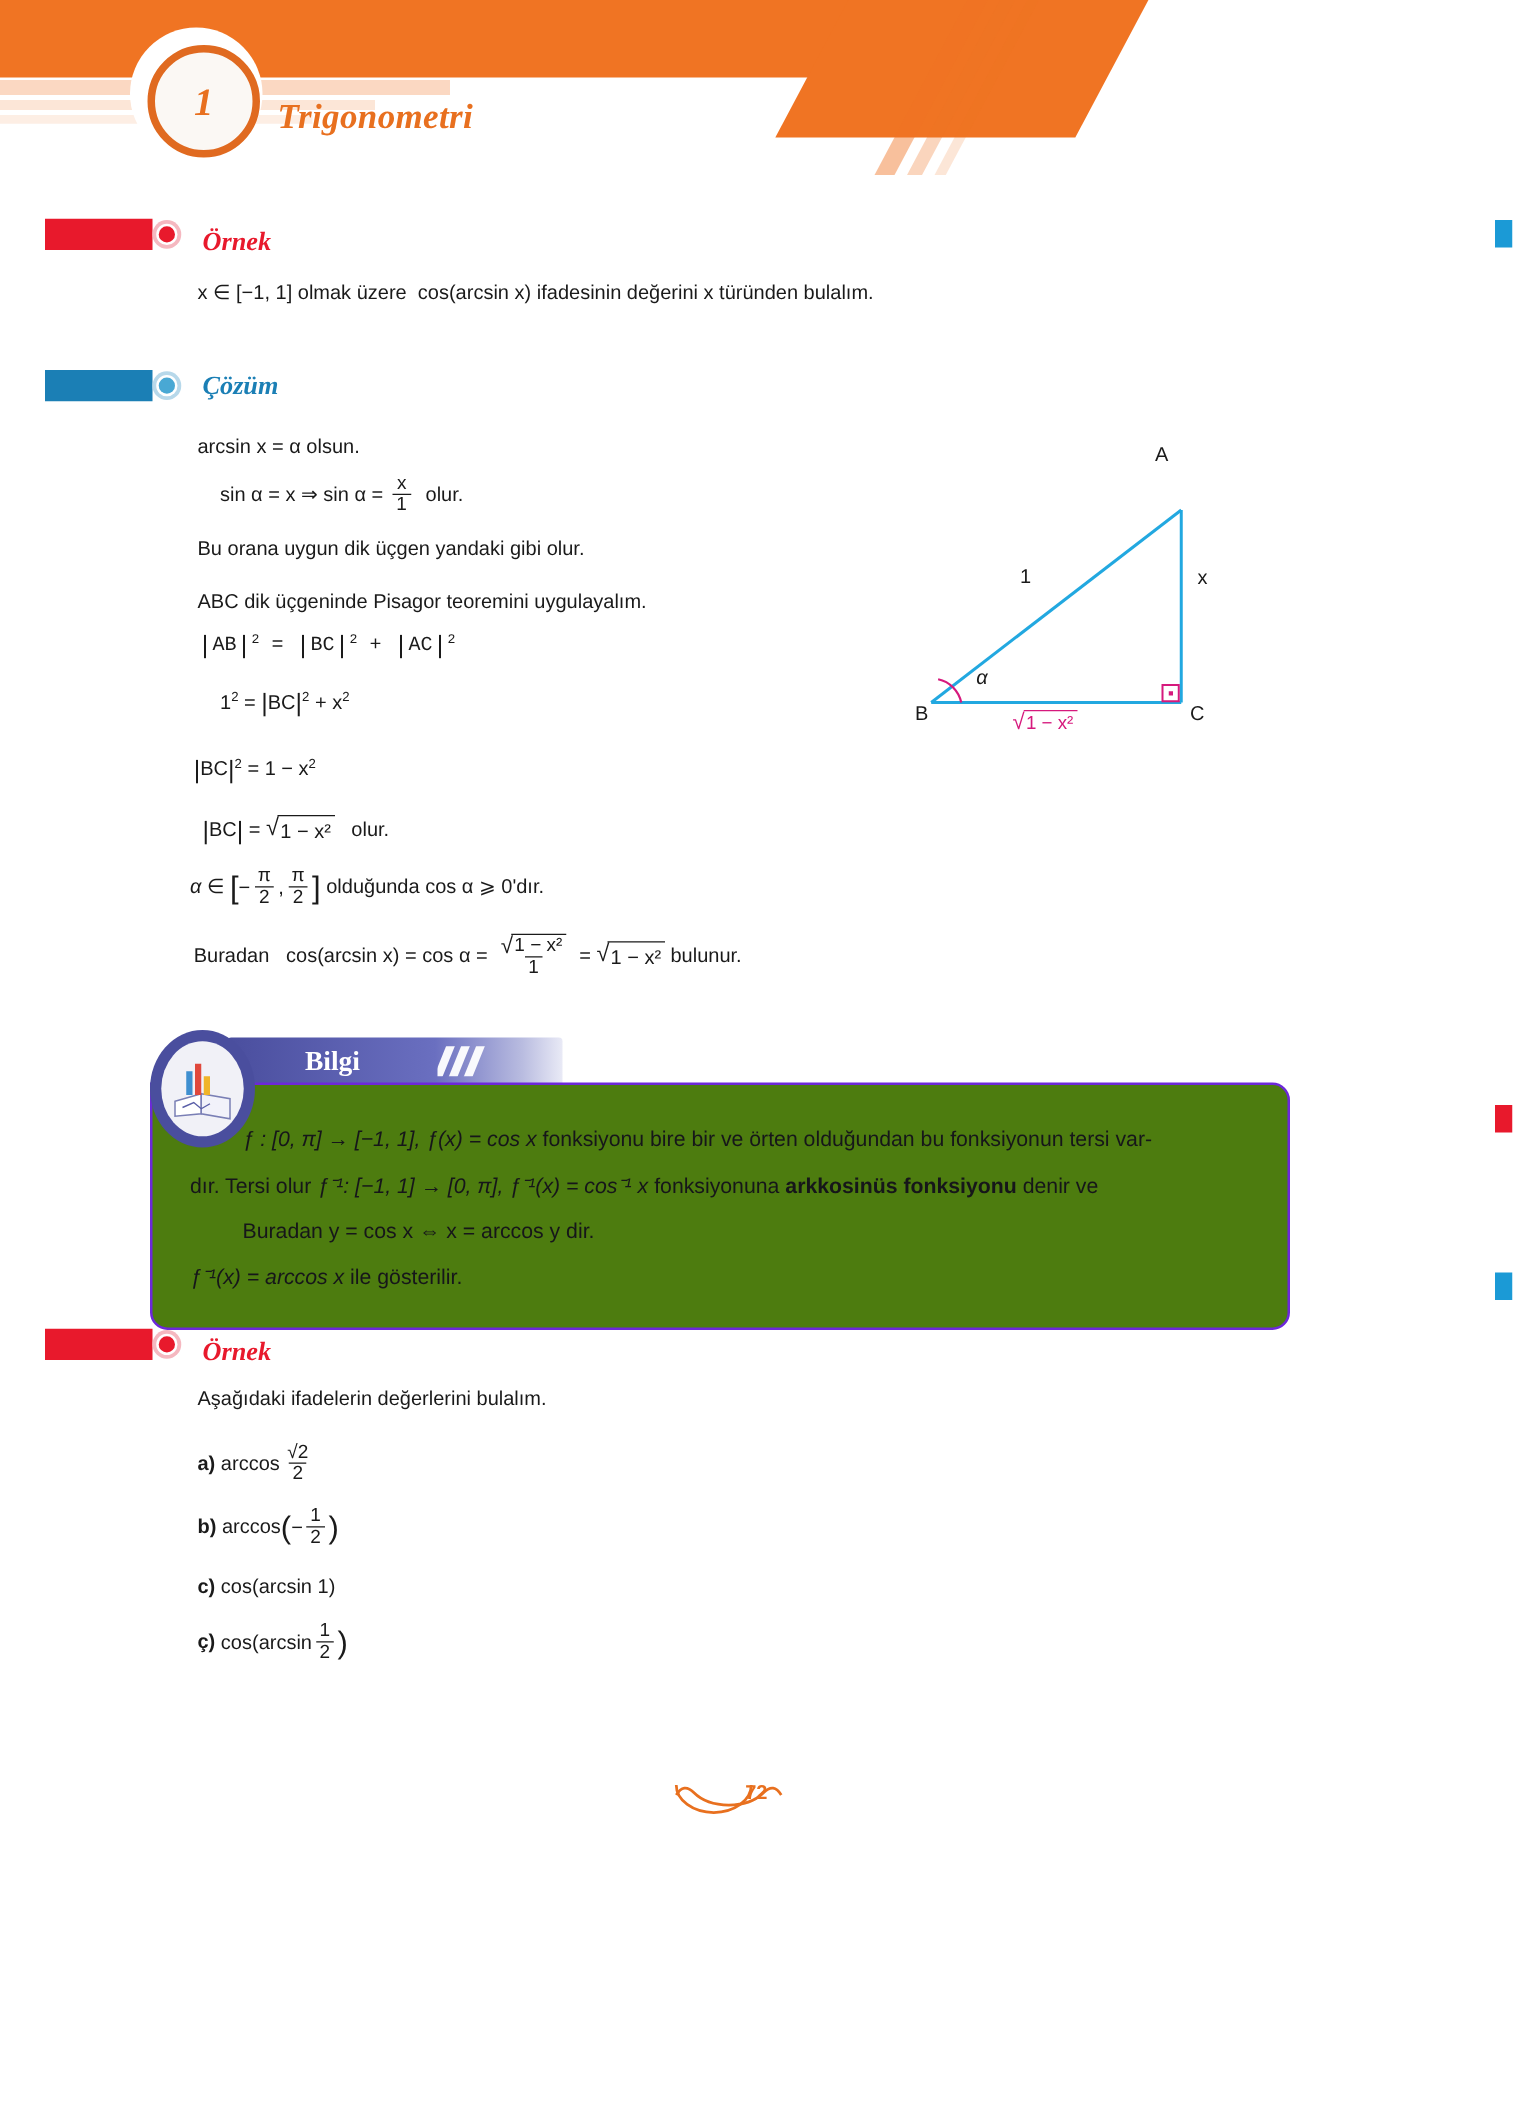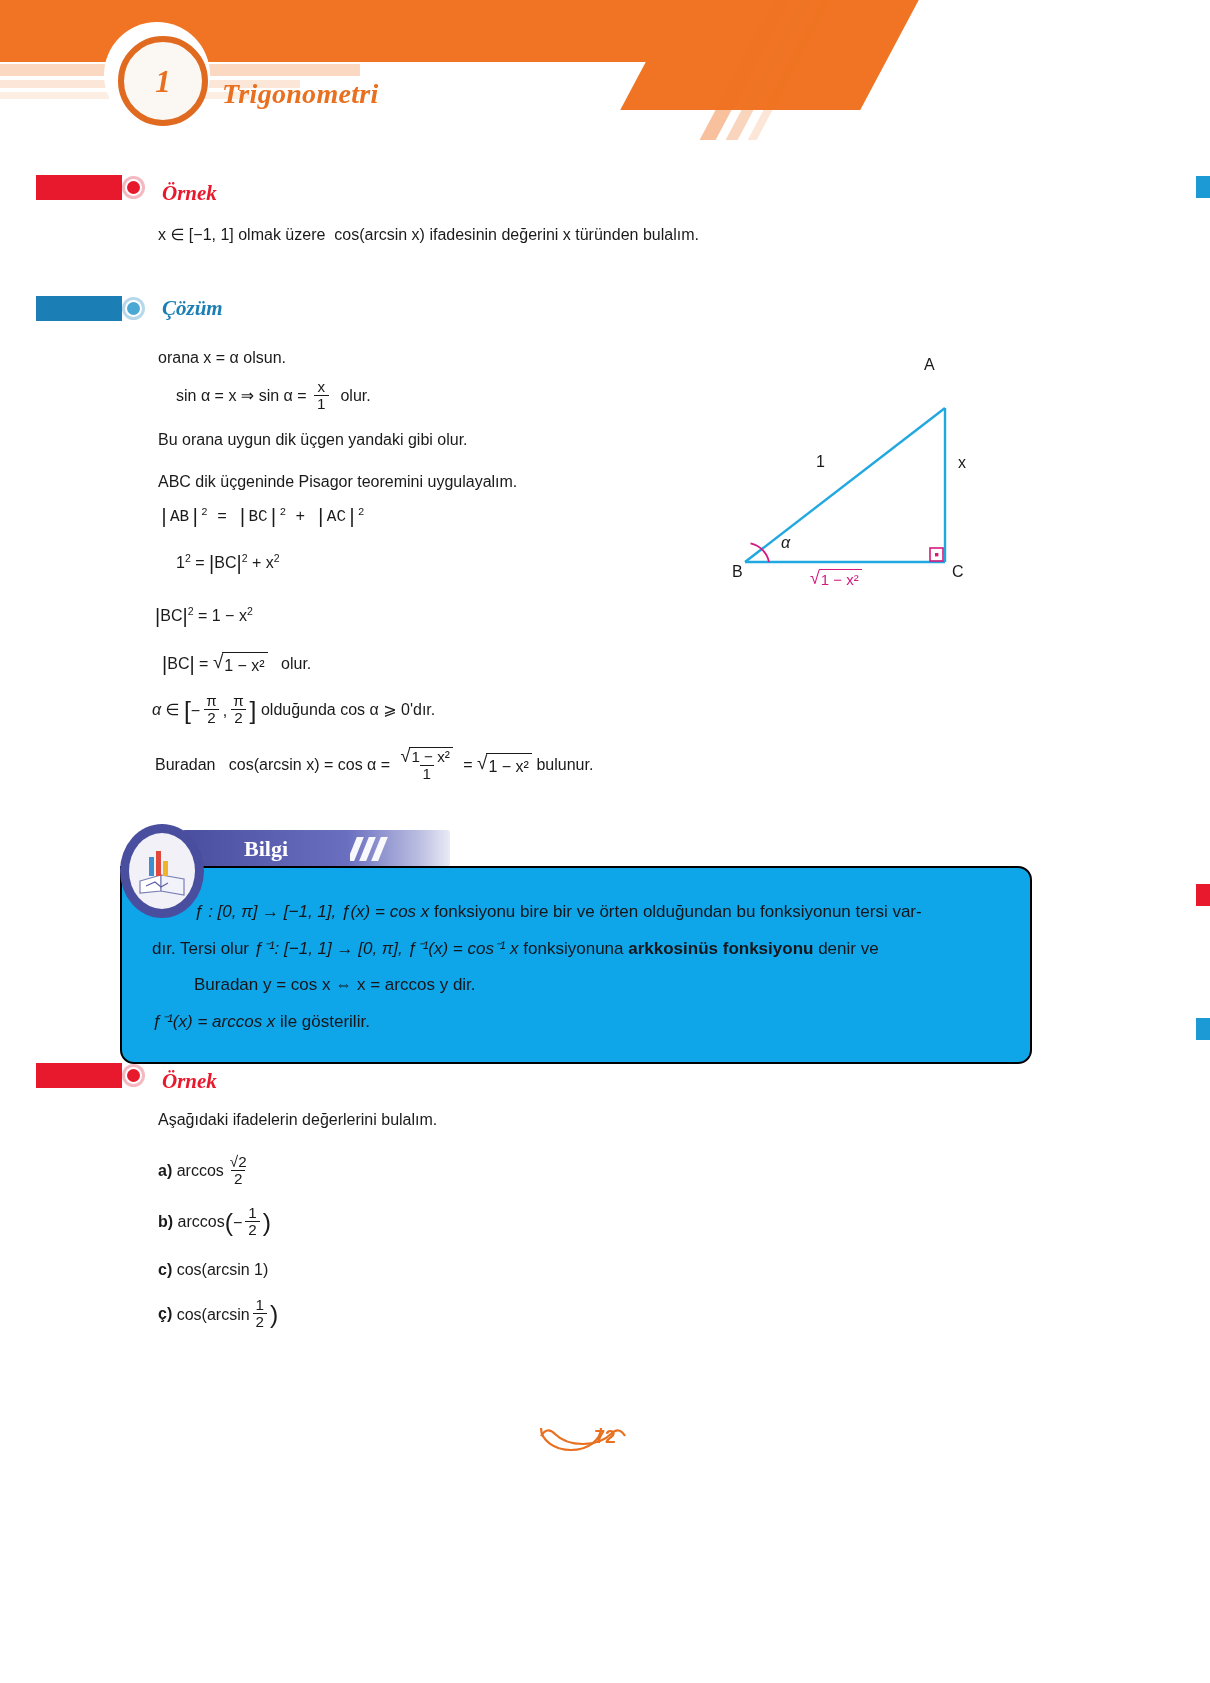--- a/index.html
+++ b/index.html
@@ -80,32 +80,32 @@
              border-radius:3px 3px 0 0;}
   .bilgi-tab .bt{position:absolute;left:62px;top:6px;font-family:"Liberation Serif",serif;
                  font-weight:bold;font-size:22px;color:#ffffff;}
   .bilgi-tab .slash{position:absolute;left:168px;top:7px;width:54px;height:24px;overflow:hidden;}
   .bilgi-tab .slash i{position:absolute;top:-4px;width:7px;height:32px;background:#ffffff;
                       transform:skewX(-22deg);opacity:.95;}
   .bilgi-badge{position:absolute;left:0;top:-6px;width:84px;height:94px;border-radius:50%;
                background:#4a4e9e;display:flex;align-items:center;justify-content:center;z-index:3;}
   .bilgi-badge .inner{width:66px;height:76px;border-radius:50%;background:#f1f1f7;
                       display:flex;align-items:center;justify-content:center;overflow:hidden;}
-  .bilgi-body{position:relative;border:2px solid #000000;border-radius:0 14px 14px 14px;
-              background:#0ea5e9;padding:26px 30px 22px 30px;margin-top:-2px;}
+  .bilgi-body{position:relative;border:2px solid #6d28d9;border-radius:0 14px 14px 14px;
+              background:#4d7c0f;padding:26px 30px 22px 30px;margin-top:-2px;}
   .bilgi-line{font-size:17px;line-height:2.15;color:#16161a;}
   .bold{font-weight:bold;}
 
   
   .etab{position:absolute;right:0;width:14px;height:22px;}
 
   
   .pgwrap{position:absolute;left:0;top:1418px;width:1210px;height:60px;}
   .pgnum{position:absolute;left:605px;top:8px;transform:translateX(-50%);
-         font-size:19px;color:#e8701f;font-weight:bold;}
+         font-size:16px;color:#e8701f;font-weight:bold;}
 </style>
 </head>
 <body>
 
 <div class="hdr">
   <div class="hdr-block"></div>
   <div class="hdr-skew"></div>
   <div class="hdr-stripe s1"></div>
   <div class="hdr-stripe s2"></div>
   <div class="hdr-stripe s3"></div>
@@ -141,21 +141,21 @@
 <div class="band band-blue" style="left:36px;top:296px;">
   <div class="bar"></div>
   <div class="dot">
     <i style="left:0;top:1px;width:23px;height:23px;background:#b7d8ea;"></i>
     <i style="left:3px;top:4px;width:17px;height:17px;background:#ffffff;"></i>
     <i style="left:5px;top:6px;width:13px;height:13px;background:#49a8d4;"></i>
   </div>
   <div class="lbl">Çözüm</div>
 </div>
 
-<div class="txt" style="left:158px;top:346px;">orana x = α olsun.</div>
+<div class="txt" style="left:158px;top:346px;">arcsin x = α olsun.</div>
 
 <div class="txt" style="left:176px;top:380px;">
   <span>sin α = x ⇒ sin α =</span>
   <span class="fr">
     <span class="n">x</span>
     <span class="d">1</span>
   </span>
   &nbsp;<span>olur.</span>
 </div>
 

